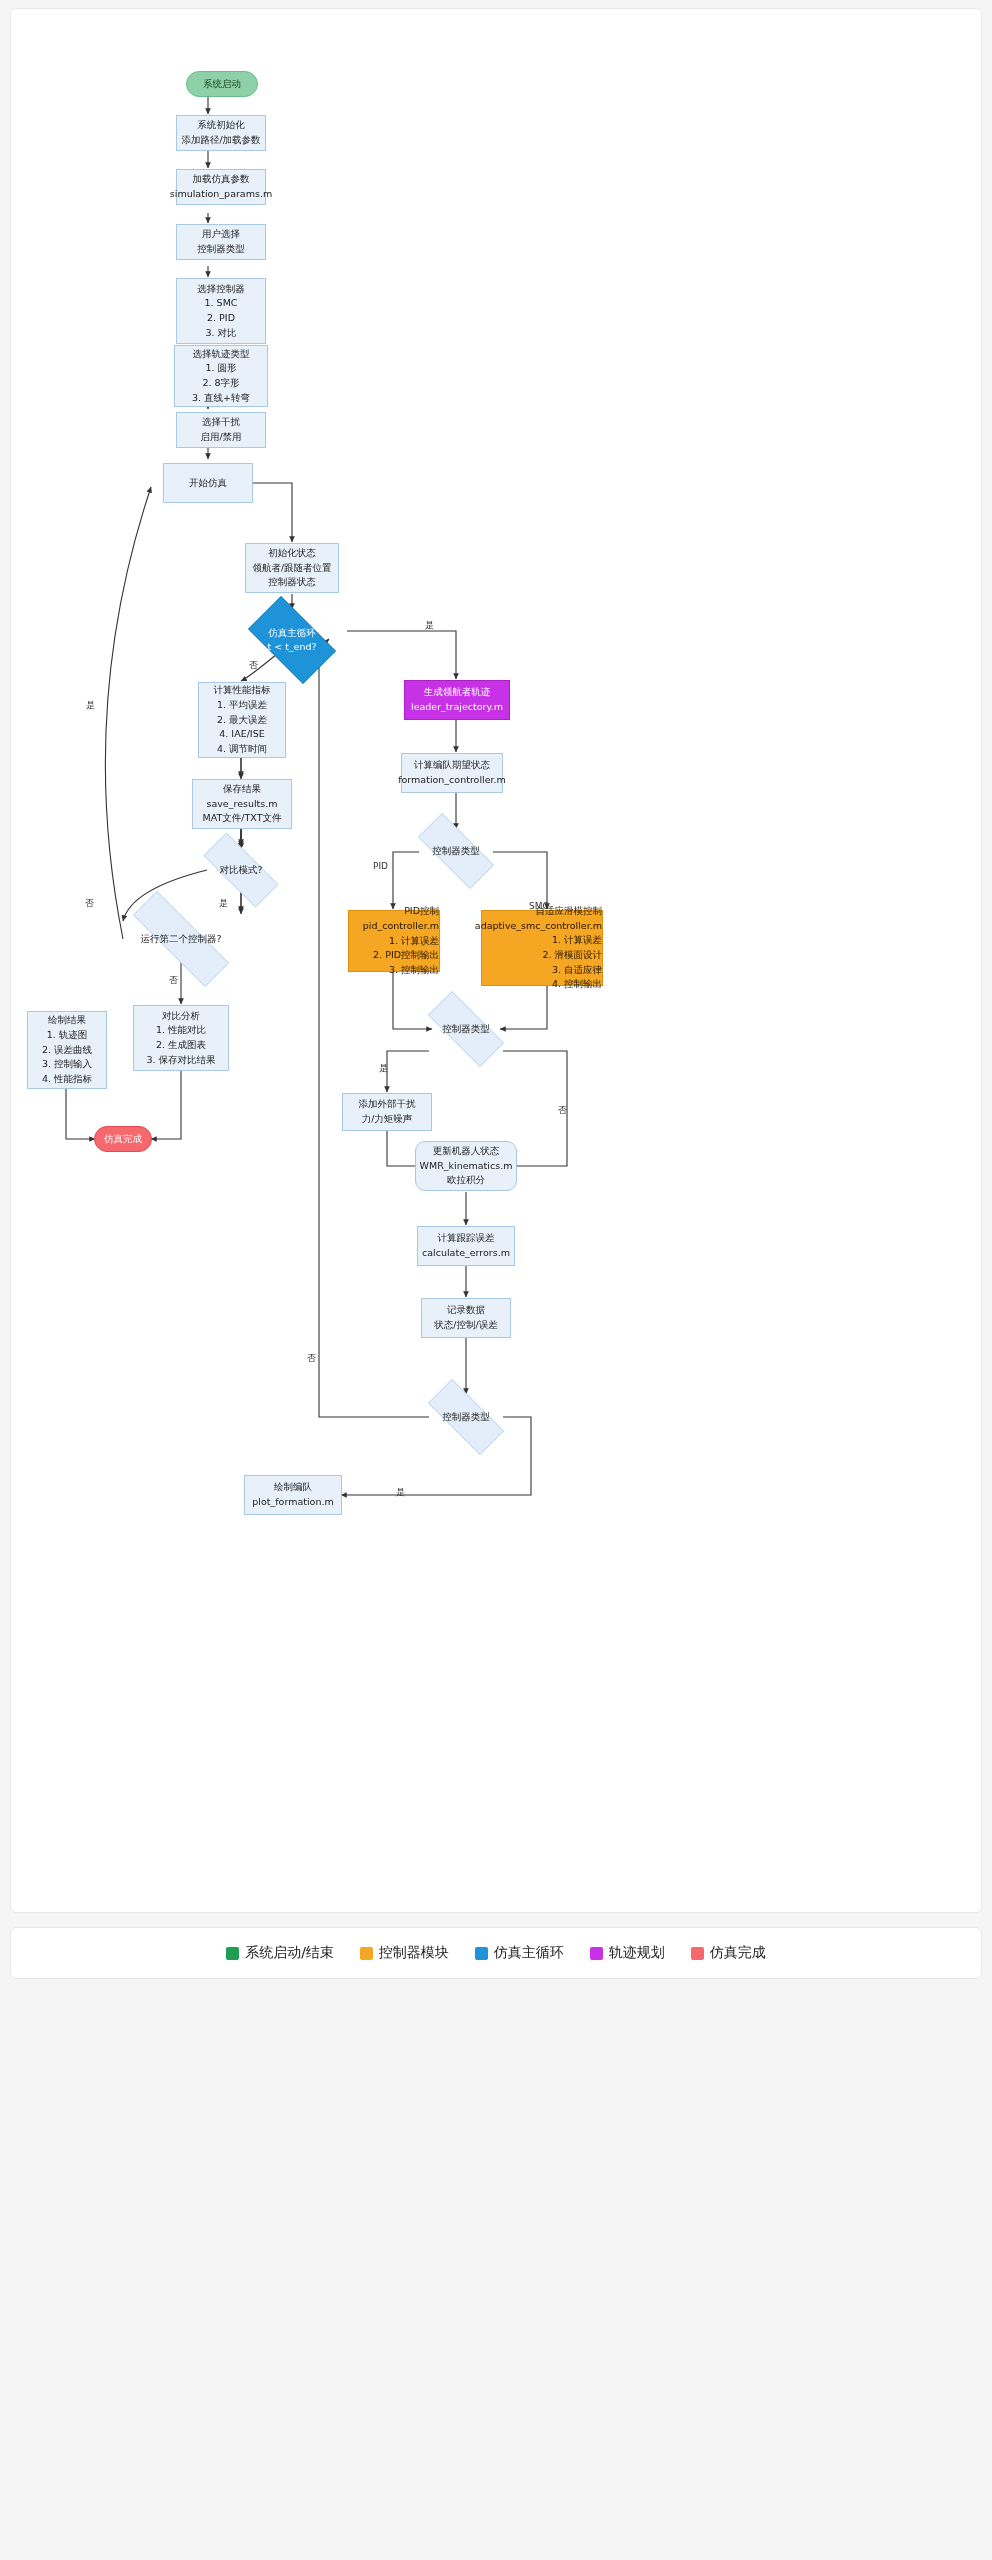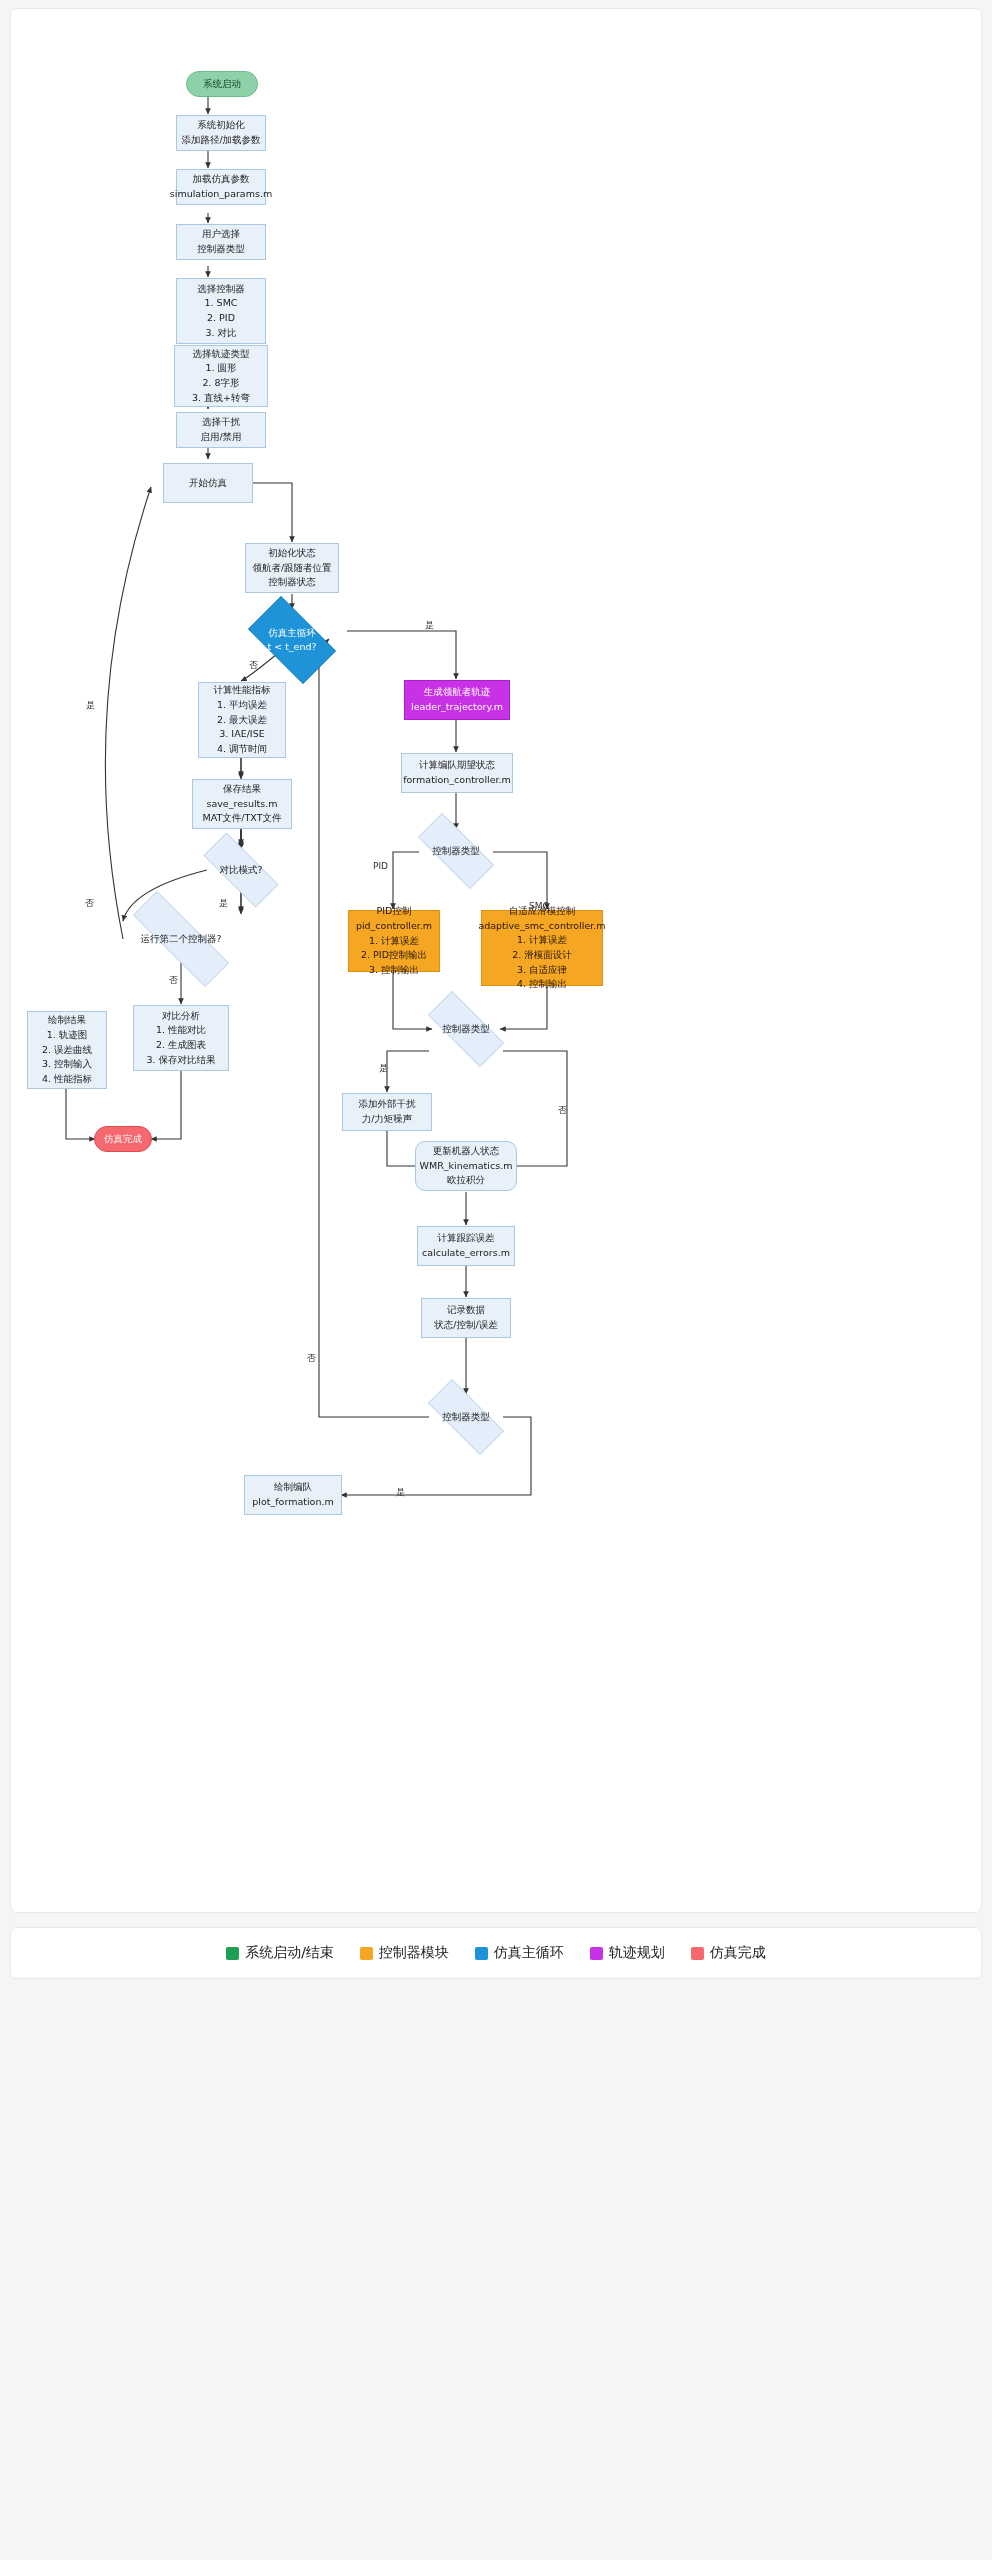--- a/index.html
+++ b/index.html
@@ -59,20 +59,21 @@
   }
   .traj {
     background:#c832e6;
     border:1px solid #ab21c6;
     color:#fff;
   }
   .ctrl {
     background:#f5a623;
     border:1px solid #dd8f10;
     color:#241500;
+    align-items:flex-end;
   }
 
   
   .dia { position:absolute; z-index:3; }
   .dia .shape {
     position:absolute; inset:0;
     background:#e3eefa;
     border:1px solid #a8c8e4;
     transform: rotate(45deg) scale(.707);
   }
@@ -247,21 +248,21 @@
           <span class="ln">仿真主循环</span>
           <span class="ln">t &lt; t_end?</span>
         </div>
       </div>
 
       <div class="node traj" style="left:393px; top:671px; width:106px; height:40px;">
         <span class="ln">生成领航者轨迹</span>
         <span class="ln">leader_trajectory.m</span>
       </div>
 
-      <div class="node proc" style="left:390px; top:744px; width:112px; height:40px;">
+      <div class="node proc" style="left:390px; top:744px; width:102px; height:40px;">
         <span class="ln">计算编队期望状态</span>
         <span class="ln">formation_controller.m</span>
       </div>
 
       <div class="dia" style="left:393px; top:818px; width:104px; height:48px;">
         <div class="shape"></div>
         <div class="txt">
           <span class="ln">控制器类型</span>
         </div>
       </div>
@@ -320,21 +321,21 @@
 
       <div class="node proc" style="left:233px; top:1466px; width:98px; height:40px;">
         <span class="ln">绘制编队</span>
         <span class="ln">plot_formation.m</span>
       </div>
 
       <div class="node proc" style="left:187px; top:673px; width:88px; height:76px;">
         <span class="ln">计算性能指标</span>
         <span class="ln">1. 平均误差</span>
         <span class="ln">2. 最大误差</span>
-        <span class="ln">3. IAE/ISE</span>
+        <span class="ln">4. IAE/ISE</span>
         <span class="ln">4. 调节时间</span>
       </div>
 
       <div class="node proc" style="left:181px; top:770px; width:100px; height:50px;">
         <span class="ln">保存结果</span>
         <span class="ln">save_results.m</span>
         <span class="ln">MAT文件/TXT文件</span>
       </div>
 
       <div class="dia" style="left:178px; top:838px; width:104px; height:46px;">

